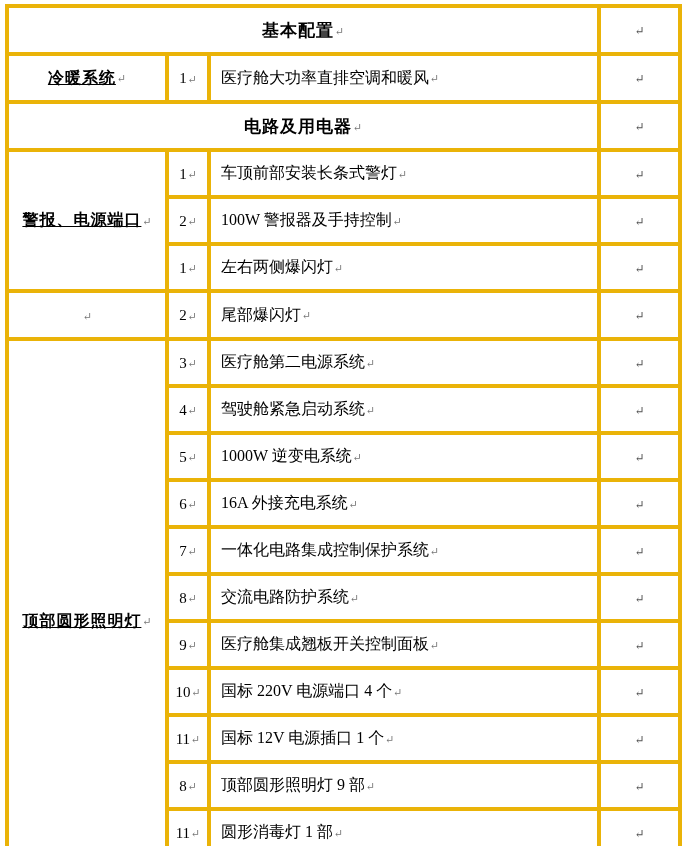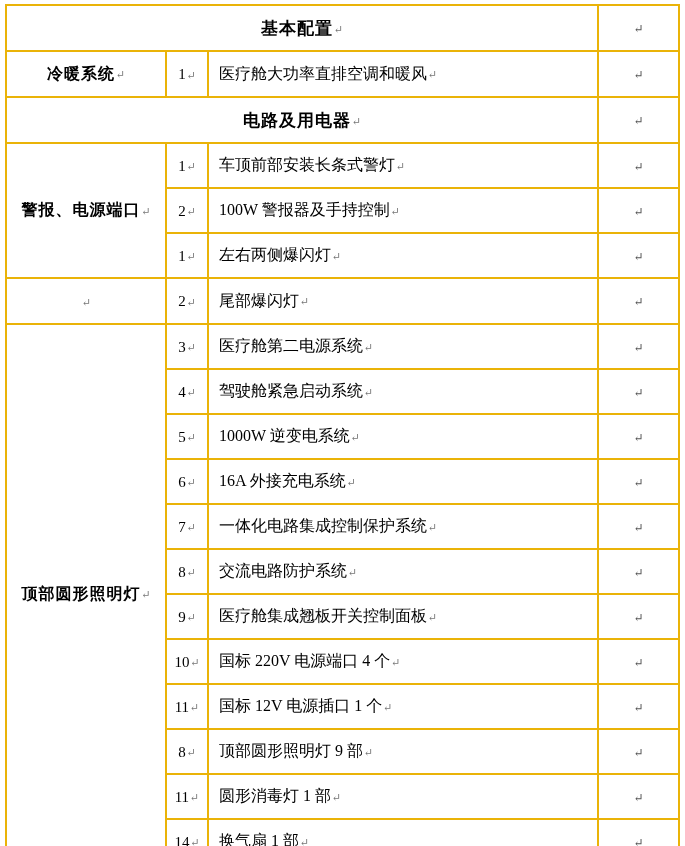--- a/index.html
+++ b/index.html
@@ -19,21 +19,21 @@
     height: 846px;
     box-sizing: border-box;
     padding: 4px 5px 0 5px;
   }
   table.spec {
     border-collapse: collapse;
     width: 673px;
     table-layout: fixed;
   }
   table.spec td {
-    border: 2px solid #eab308;
+    border: 4px solid #eab308;
     padding: 0;
     vertical-align: middle;
     background: #ffffff;
   }
   
   col.c-cat { width: 160px; }
   col.c-num { width: 42px; }
   col.c-desc { width: 390px; }
   col.c-mark { width: 81px; }
 
@@ -53,20 +53,21 @@
   td.cat {
     text-align: center;
     height: 44px;
   }
   td.cat .txt {
     font-size: 16px;
     font-weight: bold;
     width: 100%;
     text-align: right;
     letter-spacing: 1px;
+    text-decoration: underline;
   }
   td.num {
     text-align: center;
     height: 43px;
   }
   td.num .txt {
     font-size: 15px;
     width: 100%;
     text-align: center;
   }

